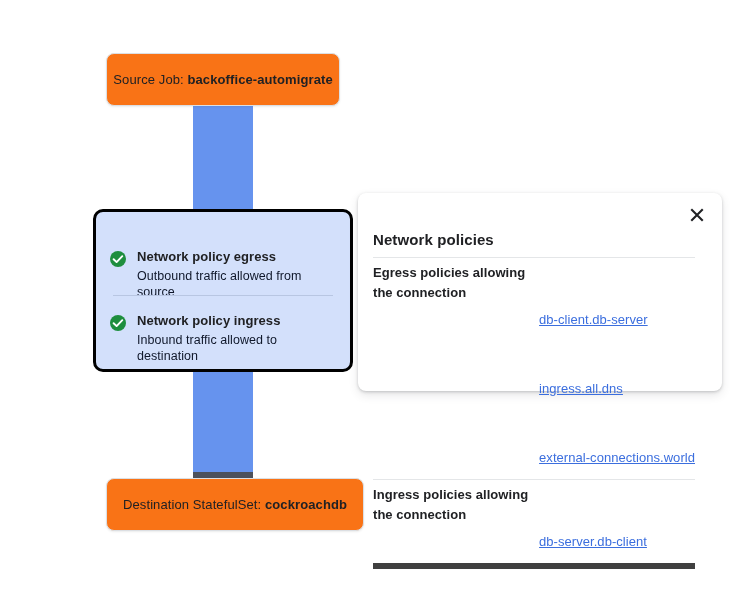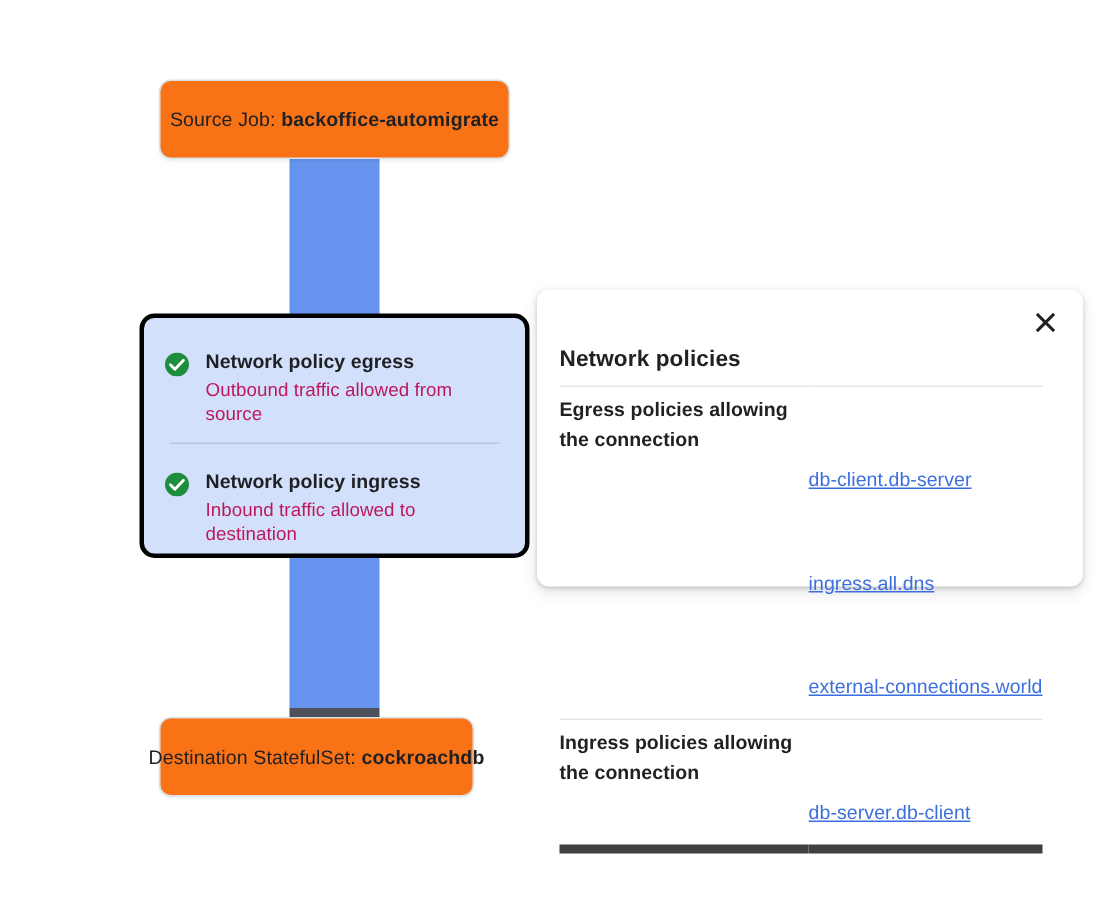--- a/index.html
+++ b/index.html
@@ -58,21 +58,21 @@
   }
   #source-node {
     left: 106px;
     top: 53px;
     width: 234px;
     height: 53px;
   }
   #destination-node {
     left: 106px;
     top: 478px;
-    width: 210px;
+    width: 258px;
     height: 53px;
   }
 
   
   .policy-card {
     position: absolute;
     left: 93px;
     top: 209px;
     width: 260px;
     height: 163px;
@@ -83,21 +83,21 @@
     z-index: 4;
     padding: 0;
   }
   .policy-row {
     display: flex;
     align-items: flex-start;
     padding: 0 14px;
     height: 81px;
     box-sizing: border-box;
   }
-  .policy-row.first { padding-top: 21px; }
+  .policy-row.first { padding-top: 37px; }
   .policy-row.second { padding-top: 20px; }
   .check-icon {
     width: 16px;
     height: 16px;
     flex: 0 0 16px;
     margin-right: 11px;
     margin-top: 2px;
   }
   .policy-texts {
     display: flex;
@@ -105,21 +105,21 @@
     line-height: 1.28;
   }
   .policy-title {
     font-size: 13px;
     font-weight: 700;
     color: #202124;
     letter-spacing: .05px;
   }
   .policy-sub {
     font-size: 12.5px;
-    color: #be185d;
+    color: #0f172a;
     margin-top: 2px;
     letter-spacing: .05px;
   }
   .card-divider {
     position: absolute;
     left: 17px;
     top: 83px;
     width: 220px;
     height: 1px;
     background: #b8c6e2;

